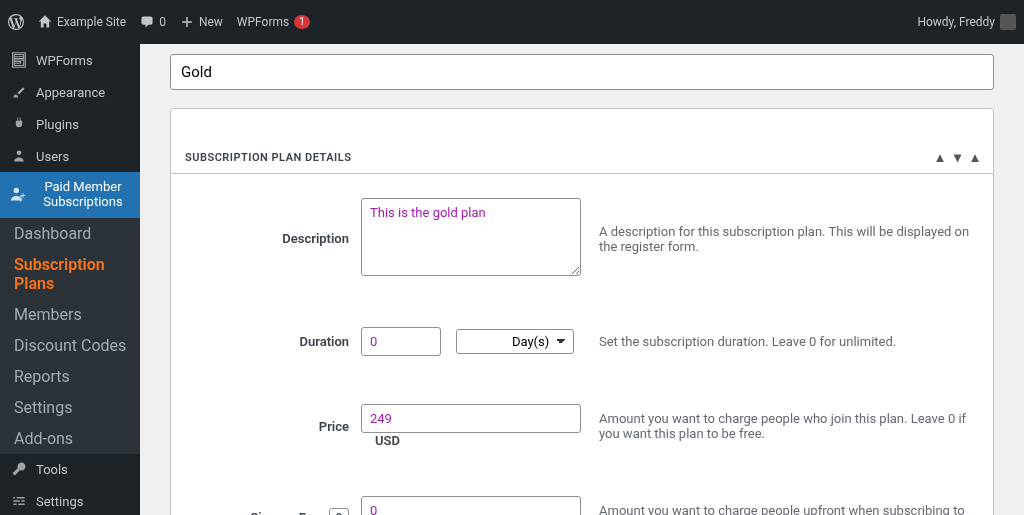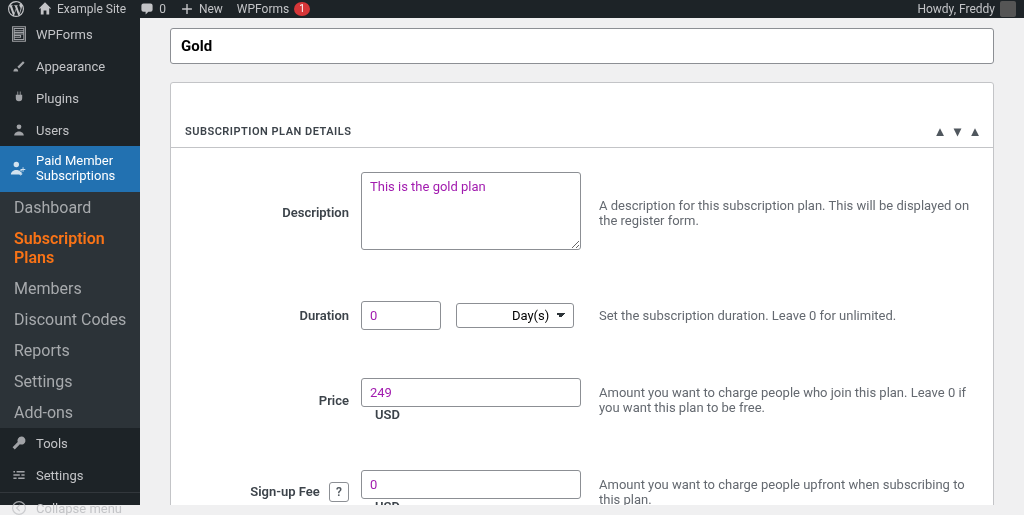--- a/index.html
+++ b/index.html
@@ -1,19 +1,19 @@
 <!DOCTYPE html>
 <html><head>
 <meta charset="utf-8">
 <style>
   * { box-sizing: border-box; margin: 0; padding: 0; font-family: -apple-system, BlinkMacSystemFont, "Segoe UI", Roboto, sans-serif; }
   body { width: 1024px; height: 515px; overflow: hidden; background: #f0f0f1; }
 
   
-  .admin-bar { height: 18px; background: #1d2327; color: #c3c4c7; display: flex; align-items: center; font-size: 12px; padding: 0 8px; justify-content: space-between; }
+  .admin-bar { height: 44px; background: #1d2327; color: #c3c4c7; display: flex; align-items: center; font-size: 12px; padding: 0 8px; justify-content: space-between; }
   .admin-bar-left, .admin-bar-right { display: flex; align-items: center; gap: 14px; height: 100%; }
   .ab-item { display: flex; align-items: center; gap: 5px; cursor: pointer; color: #c3c4c7; }
   .notif-badge { background: #d63638; color: #fff; border-radius: 50%; padding: 0 5px; font-size: 10px; line-height: 14px; min-width: 14px; text-align: center; }
   .avatar { width: 16px; height: 16px; background: #555; border-radius: 2px; display: inline-block; }
 
   
   .wrap { display: flex; height: calc(515px - 28px); }
 
   
   .sidebar { width: 140px; background: #1d2327; color: #c3c4c7; font-size: 13px; display: flex; flex-direction: column; }
@@ -21,21 +21,21 @@
   .menu-item.active { background: #2271b1; color: #fff; }
   .menu-item.active::after { content: ""; position: absolute; right: -8px; top: 50%; margin-top: -8px; border: 8px solid transparent; border-right-color: #f0f0f1; }
   .submenu { background: #2c3338; }
   .submenu .sub-item { padding: 6px 10px 6px 14px; font-size: 16px; color: #a7aaad; cursor: pointer; }
   .submenu .sub-item.active { color: #f97316; font-weight: 600; }
   .menu-icon { width: 18px; height: 18px; display: inline-block; text-align: center; opacity: .8; }
 
   
   .content { flex: 1; background: #f0f0f1; padding: 0 10px; overflow: auto; position: relative; }
   .content-inner { margin: 10px 20px 0 20px; }
-  .title-input { width: 100%; padding: 8px 10px; font-size: 15px; border: 1px solid #8c8f94; border-radius: 3px; background: #fff; font-weight: bold; }
+  .title-input { width: 100%; padding: 8px 10px; font-size: 15px; border: 1px solid #8c8f94; border-radius: 3px; background: #fff; }
   .postbox { margin-top: 18px; background: #fff; border: 1px solid #c3c4c7; border-radius: 3px; }
   .postbox-header { display: flex; align-items: center; justify-content: space-between; padding: 8px 14px; border-bottom: 1px solid #c3c4c7; font-size: 11px; letter-spacing: .5px; font-weight: 600; color: #3c434a; text-transform: uppercase; margin-top: 32px; }
   .postbox-controls { display: flex; gap: 10px; color: #50575e; }
   .postbox-controls span { cursor: pointer; font-size: 14px; }
 
   .form-table { width: 100%; border-collapse: collapse; }
   .form-table tr { }
   .form-table th { text-align: right; padding: 24px 12px 24px 18px; width: 190px; font-weight: 600; color: #3c434a; font-size: 13px; vertical-align: middle; }
   .form-table td { padding: 24px 18px 24px 0; font-size: 13px; color: #646970; vertical-align: middle; }
   .ctrl-col { width: 230px; }
@@ -115,21 +115,21 @@
       <span class="menu-icon"><svg class="svg-icon" width="16" height="16" viewBox="0 0 20 20">
             <path d="M10 9a3 3 0 100-6 3 3 0 000 6zm-6 8c0-3 3-5 6-5s6 2 6 5z"></path>
           </svg></span>
       <span>Users</span>
     </div>
     <div class="menu-item active" style="padding-top:8px;padding-bottom:8px;">
       <span class="menu-icon"><svg class="svg-icon" width="18" height="18" viewBox="0 0 20 20">
             <path d="M7 8a3 3 0 100-6 3 3 0 000 6zm-6 8c0-3 3-5 6-5s6 2 6 5zM15 8h-1v2h-2v1h2v2h1v-2h2v-1h-2z"></path>
             <text x="10" y="17" font-size="7" fill="currentColor">$</text>
           </svg></span>
-      <span style="line-height:1.15;">Paid Member Subscriptions</span>
+      <span style="line-height:1.15;text-align:center;">Paid Member Subscriptions</span>
     </div>
     <div class="submenu">
       <div class="sub-item">Dashboard</div>
       <div class="sub-item active">Subscription Plans</div>
       <div class="sub-item">Members</div>
       <div class="sub-item">Discount Codes</div>
       <div class="sub-item">Reports</div>
       <div class="sub-item">Settings</div>
       <div class="sub-item">Add-ons</div>
     </div>

